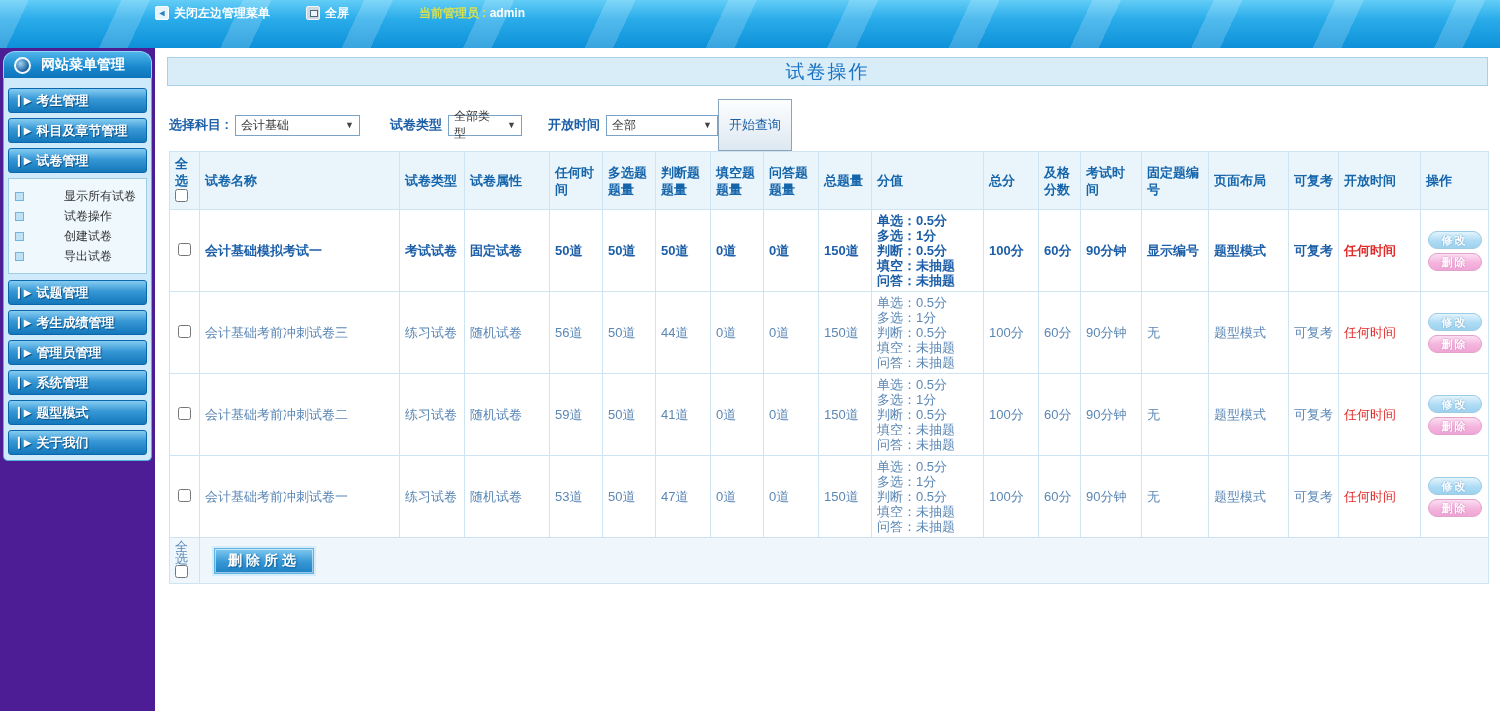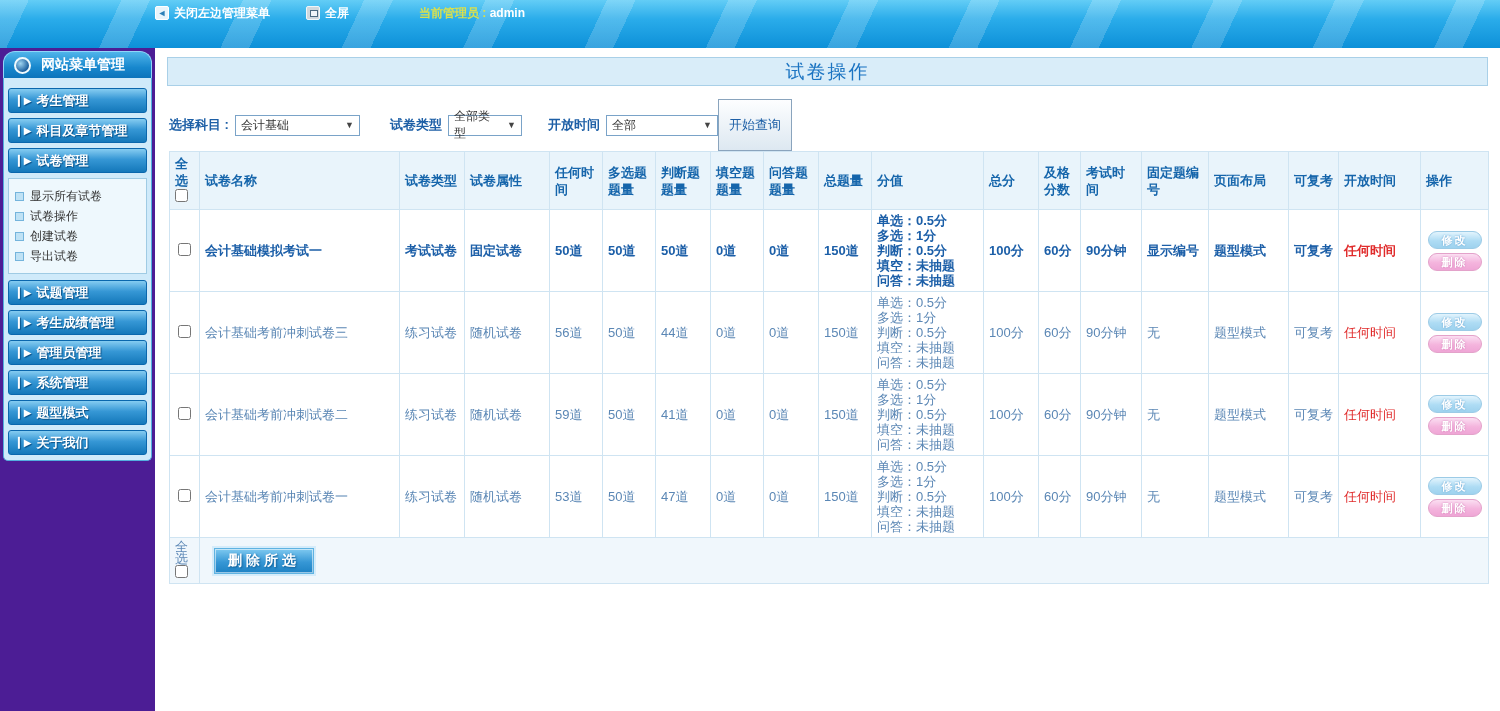--- a/index.html
+++ b/index.html
@@ -37,21 +37,21 @@
     display:flex; align-items:center; color:#fff; font-weight:bold; font-size:14px; }
   .side-head .orb { width:17px; height:17px; border-radius:50%; background:radial-gradient(circle at 35% 35%, #9fd4f0 0%, #1c5f9e 70%);
     border:2px solid #f0fafd; margin:0 10px 0 10px; }
   .side-panel { margin:0 3px; background:#cfeafa; border:1px solid #53aede; border-top:none; border-radius:0 0 5px 5px; padding:10px 2px 5px; }
   .menu-btn { height:25px; margin:0 2px 5px; border:1px solid #0a67ad; border-radius:3px;
     background:linear-gradient(180deg,#85ccf1 0%,#3697d5 45%,#1478ba 100%);
     display:flex; align-items:center; color:#fff; font-weight:bold; font-size:13px;
     text-shadow:1px 1px 1px #084f86; cursor:pointer; }
   .menu-btn .mi { font-size:10px; margin:0 7px 0 9px; letter-spacing:-2px; }
   .submenu { margin:0 2px 6px; background:#eef8fd; border:1px solid #9fcbe4; padding:7px 6px; }
-  .sub-item { display:flex; align-items:center; font-size:12px; color:#333; line-height:20px; cursor:pointer; }
+  .sub-item { display:flex; align-items:center; font-size:12px; color:#333; line-height:20px; cursor:pointer;gap:34px; }
   .sub-item .sq { display:inline-block; width:9px; height:9px; background:#bfe2f5; border:1px solid #74b4dc; margin-right:6px; }
 
   
   #main { position:absolute; left:155px; top:48px; width:1345px; height:663px; background:#fff; }
   .page-titlebar { margin:9px 12px 0; height:29px; line-height:27px; background:#d9edf9; border:1px solid #a9d0e8;
     text-align:center; color:#1b74c2; font-size:19px; letter-spacing:2px; }
   .filters { margin:13px 0 0 14px; display:flex; align-items:center; font-size:13px; color:#1d5fa6; font-weight:bold; }
   .sel { display:inline-flex; justify-content:space-between; align-items:center; height:21px; background:#fff;
     border:1px solid #7aa3c8; padding:0 5px; font-size:12px; color:#333; font-weight:normal; margin-left:6px; cursor:pointer; }
   .sel .arrow { font-size:9px; color:#444; margin-left:6px; }

